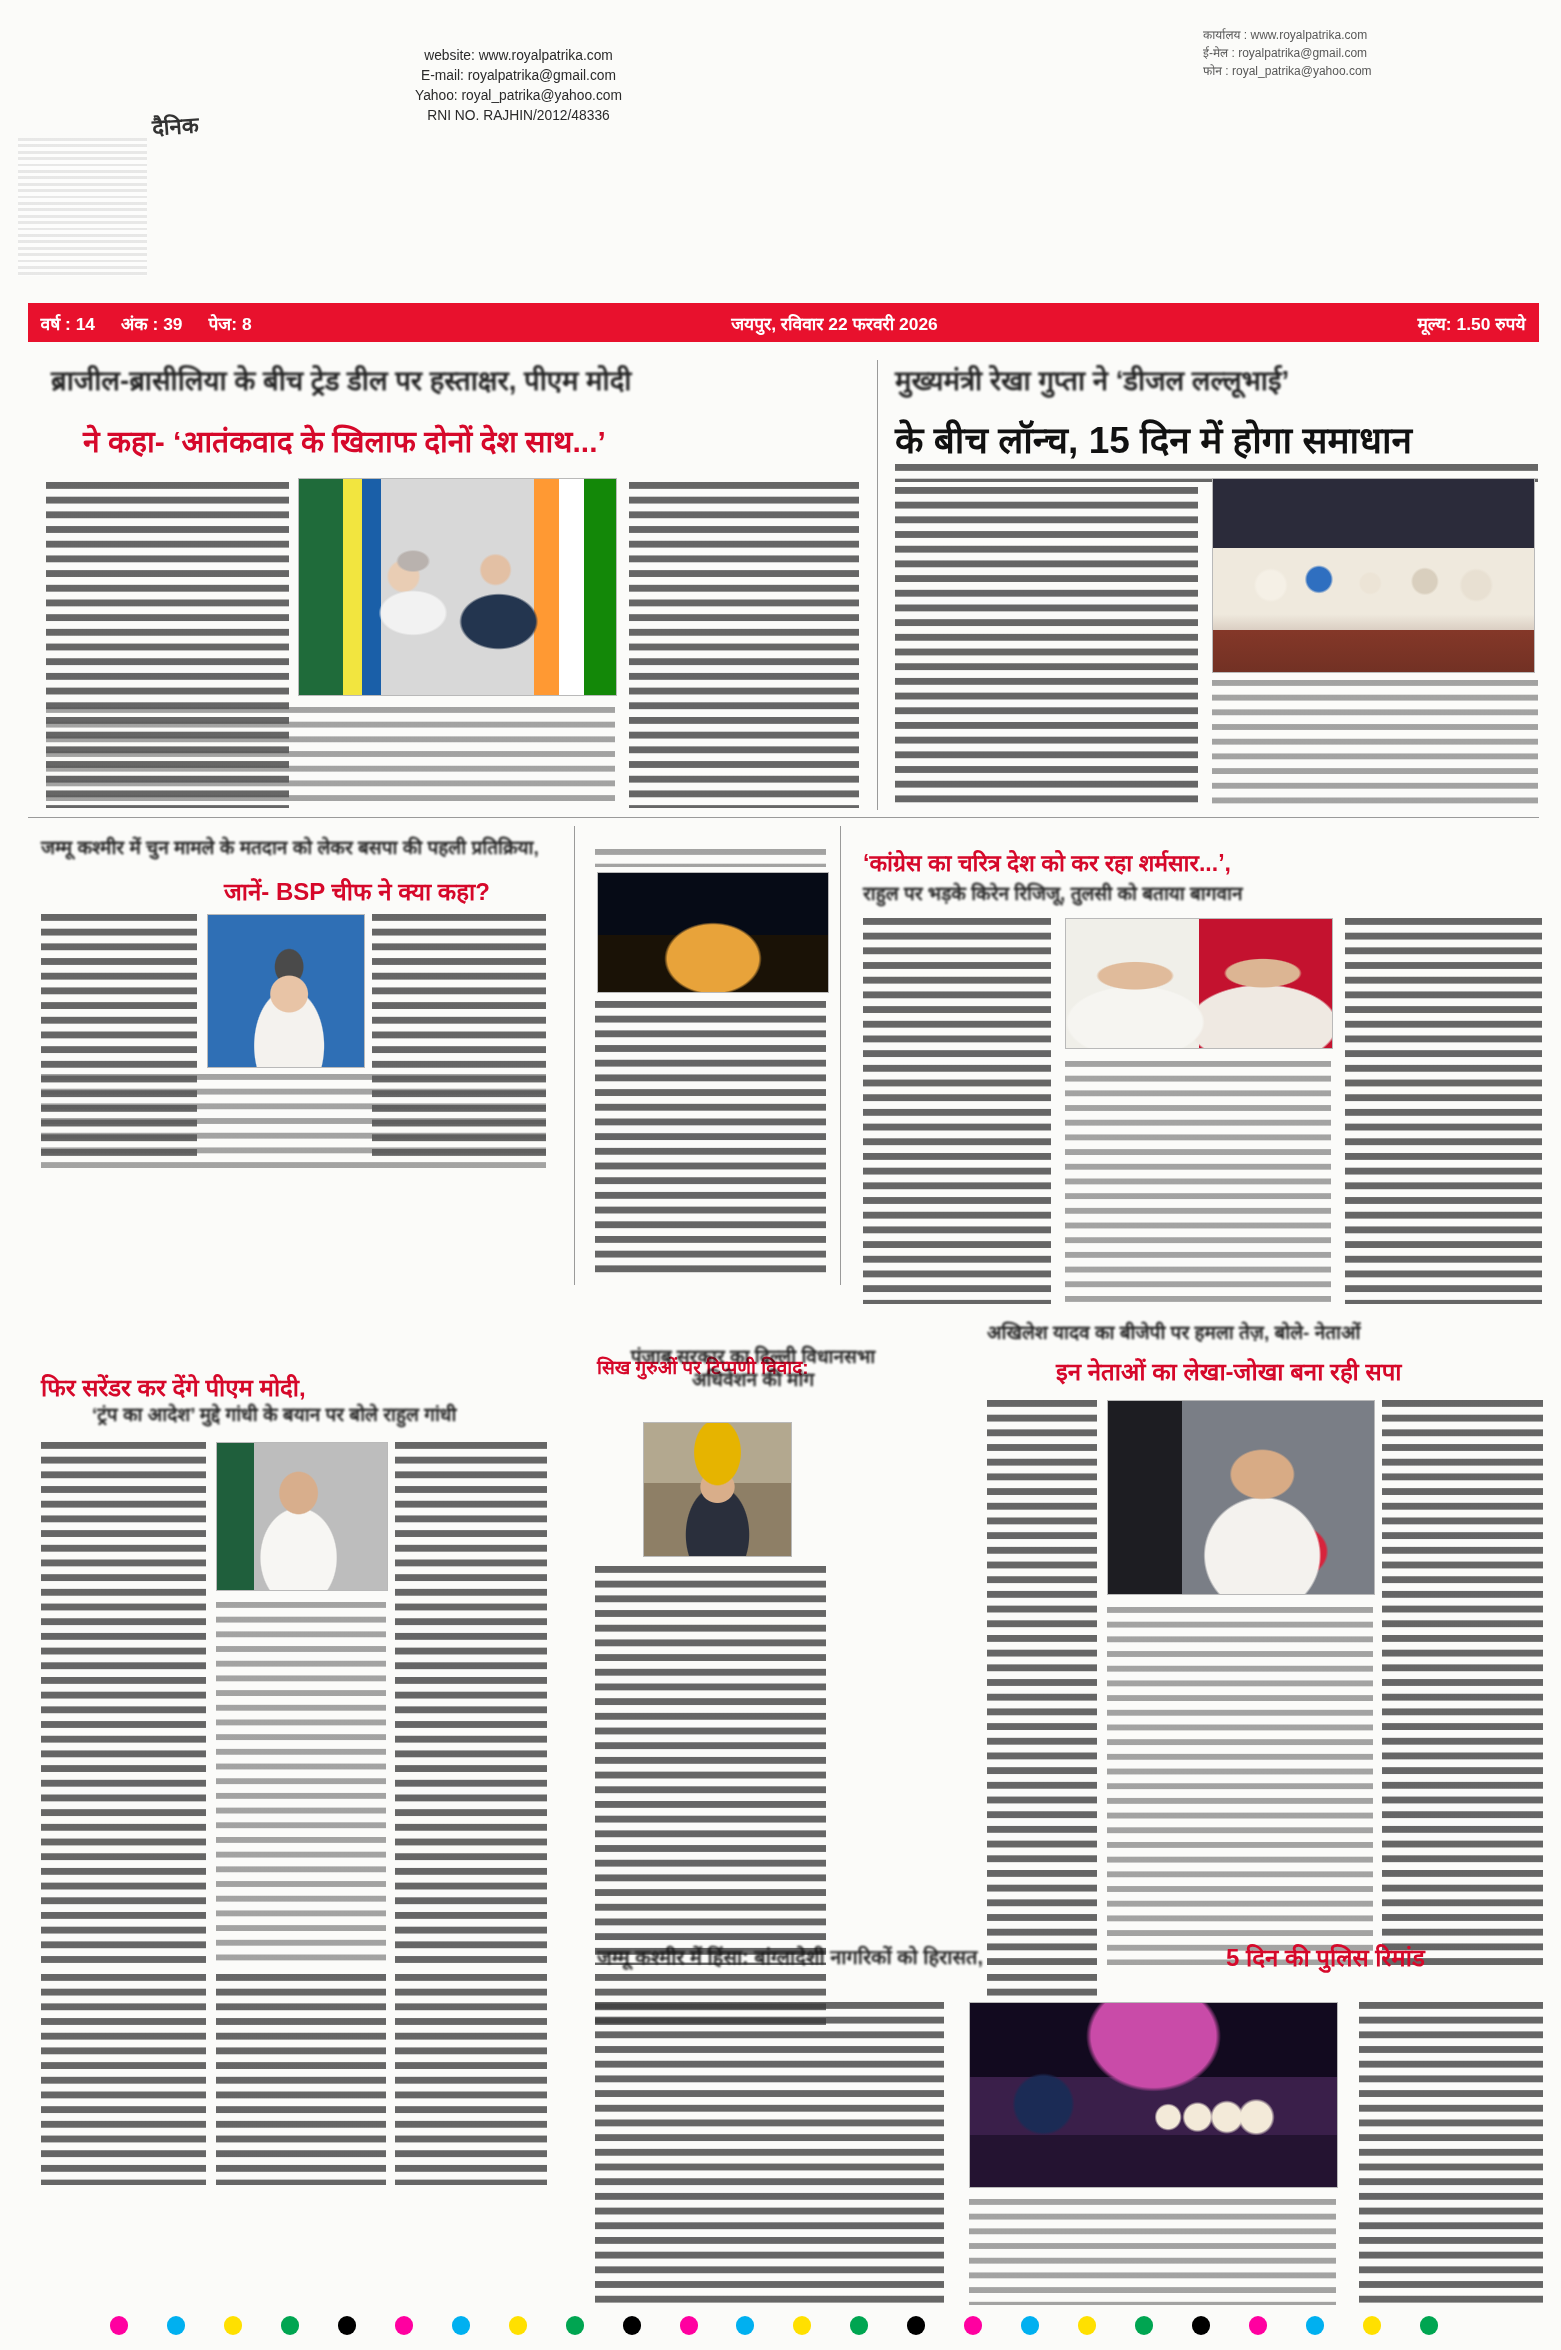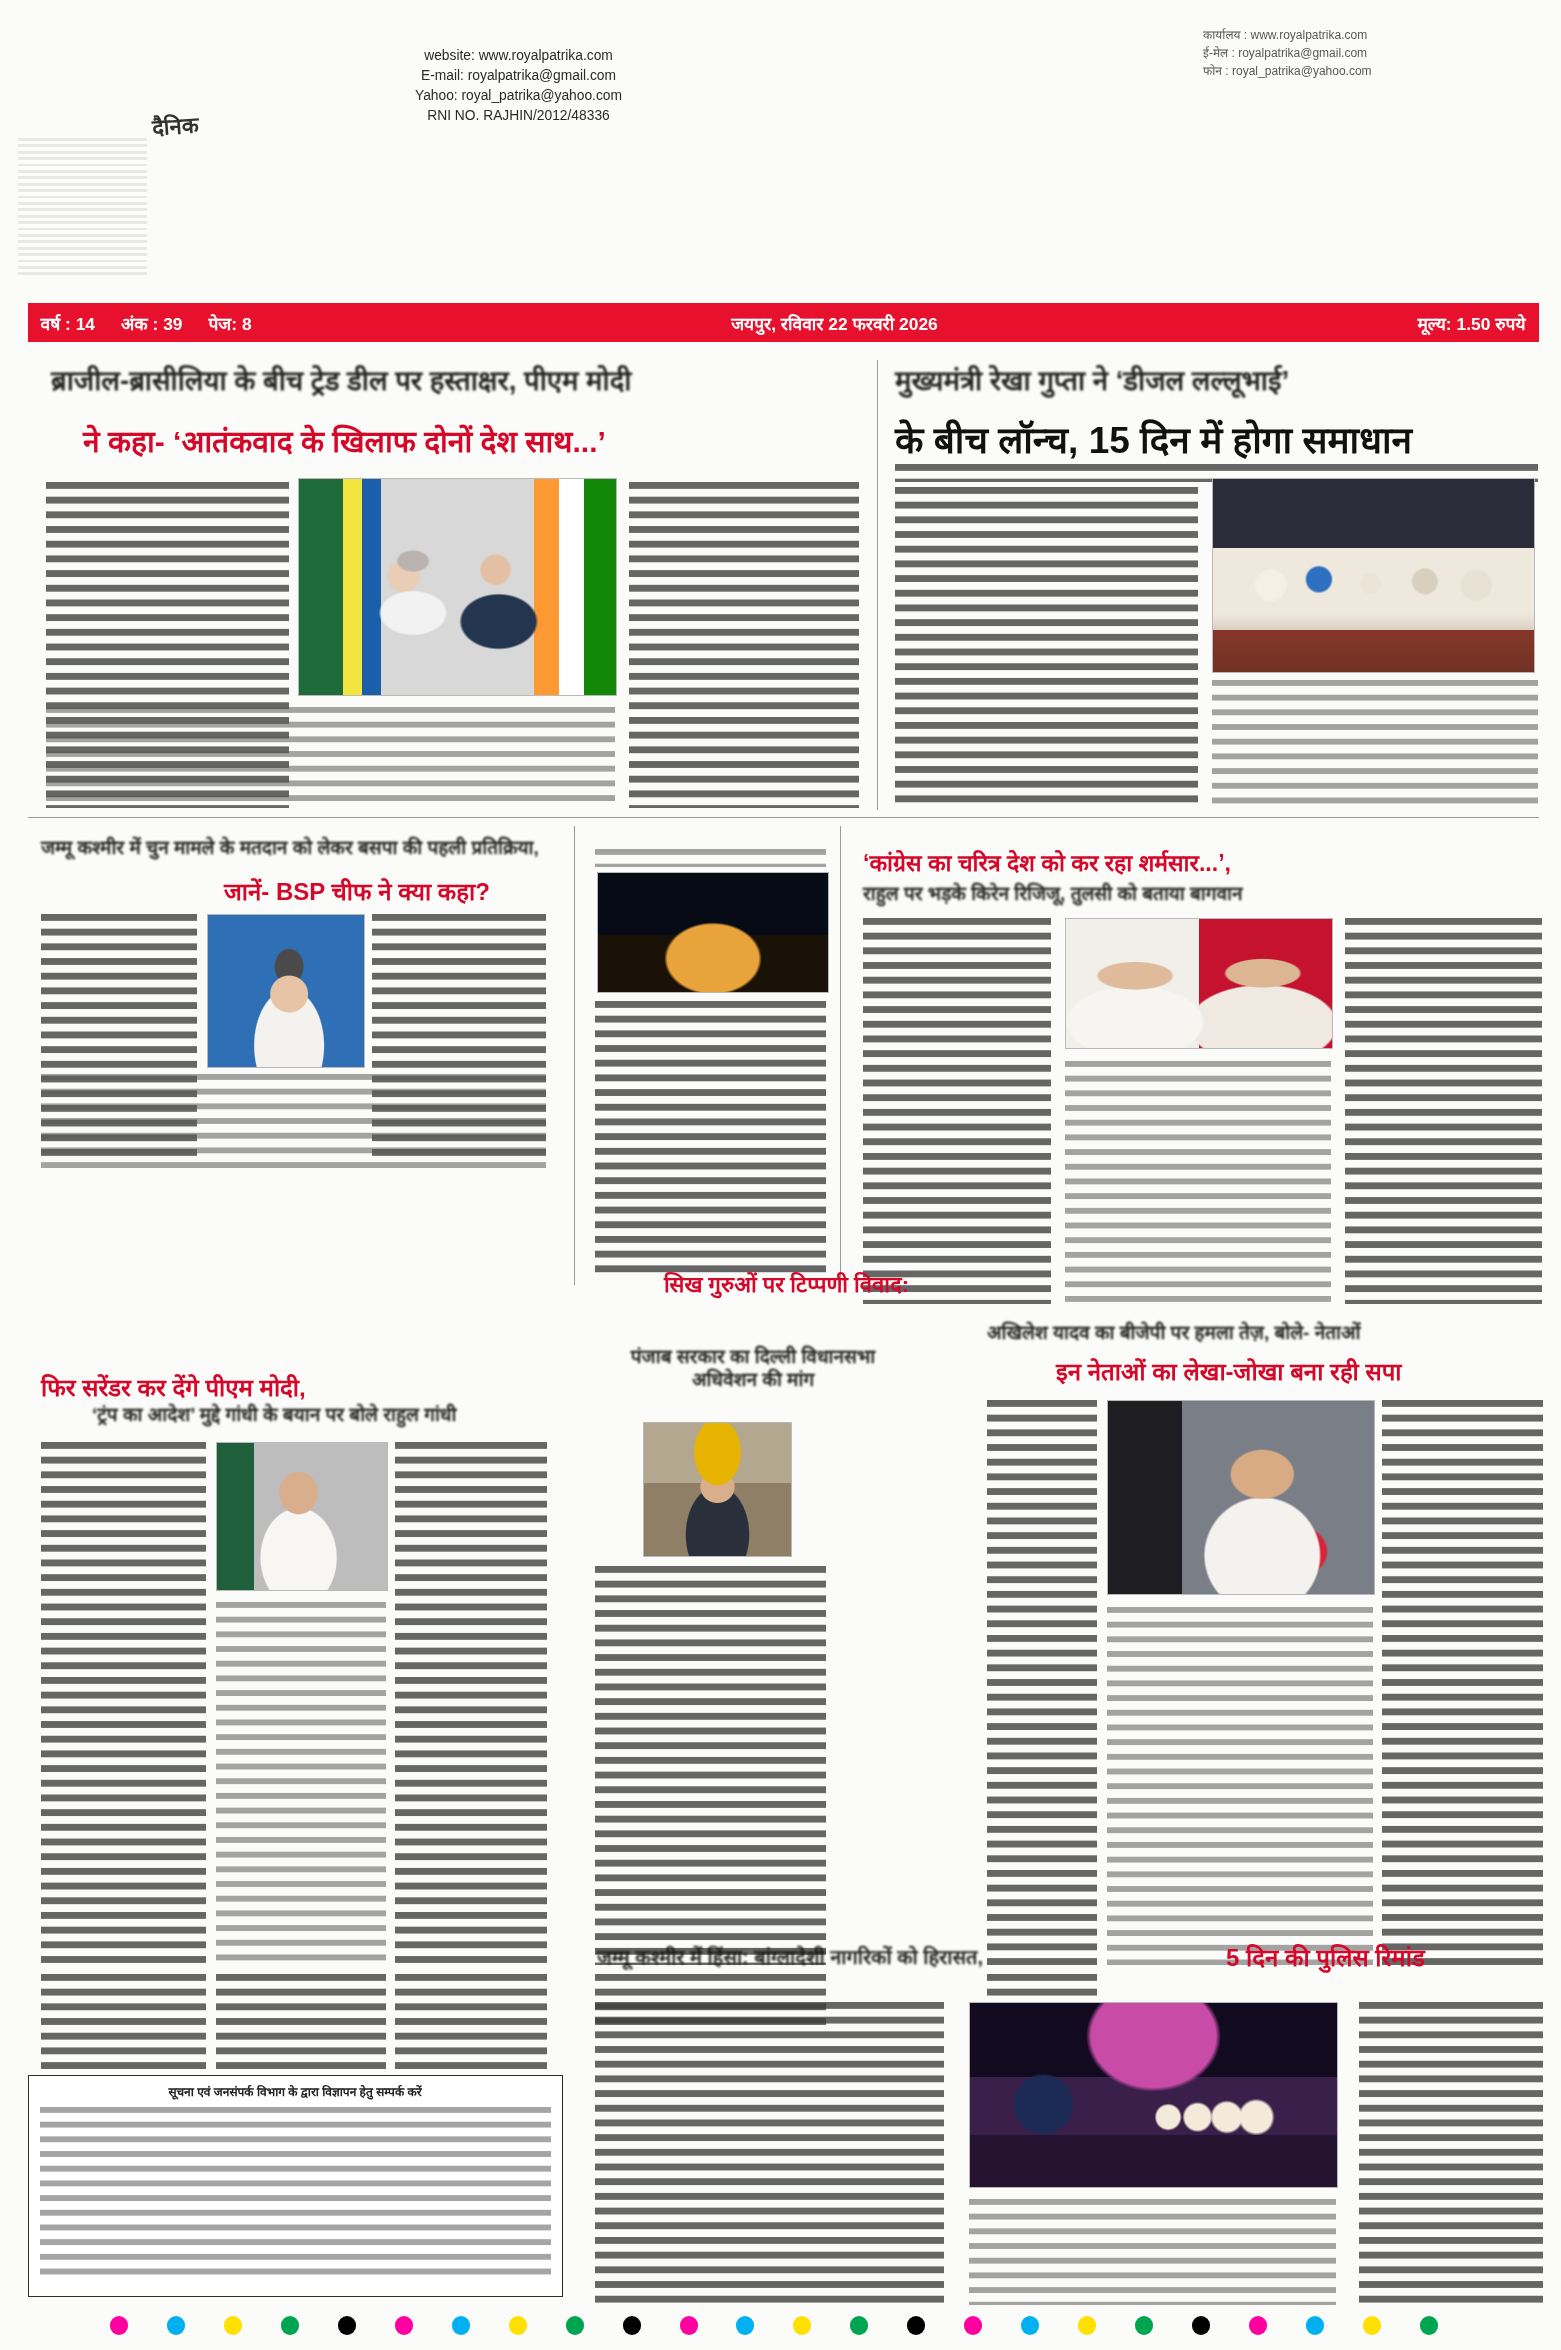--- a/index.html
+++ b/index.html
@@ -275,21 +275,21 @@
 
   <div class="hl red" style="left:41px;top:1373px;width:514px;font-size:24px;">फिर सरेंडर कर देंगे पीएम मोदी,</div>
   <div class="hl blur" style="left:92px;top:1403px;width:468px;font-size:19px;">‘ट्रंप का आदेश’ मुद्दे गांधी के बयान पर बोले राहुल गांधी</div>
 
   <div class="photo ph-rahul" style="left:216px;top:1442px;width:170px;height:147px;"></div>
 
   <div class="greek" style="position:absolute;left:41px;top:1442px;width:165px;height:523px;"></div>
   <div class="greek" style="position:absolute;left:395px;top:1442px;width:152px;height:523px;"></div>
   <div class="greek light" style="position:absolute;left:216px;top:1602px;width:170px;height:363px;"></div>
 
-  <div class="hl red" style="left:597px;top:1272px;width:312px;font-size:22px;text-align:right;">सिख गुरुओं पर टिप्पणी विवाद:</div>
+  <div class="hl red" style="left:597px;top:1356px;width:312px;font-size:19px;text-align:left;">सिख गुरुओं पर टिप्पणी विवाद:</div>
   <div class="hl blur" style="left:597px;top:1345px;width:312px;font-size:19px;text-align:center;">पंजाब सरकार का दिल्ली विधानसभा अधिवेशन की मांग</div>
 
   <div class="photo ph-turban" style="left:643px;top:1422px;width:147px;height:133px;"></div>
 
   <div class="greek" style="position:absolute;left:595px;top:1566px;width:231px;height:399px;"></div>
 
   <div class="hl blur" style="left:987px;top:1321px;width:560px;font-size:19px;">अखिलेश यादव का बीजेपी पर हमला तेज़, बोले- नेताओं</div>
   <div class="hl red" style="left:1056px;top:1357px;width:496px;font-size:24px;">इन नेताओं का लेखा-जोखा बना रही सपा</div>
 
   <div class="photo ph-akhilesh" style="left:1107px;top:1400px;width:266px;height:193px;"></div>
@@ -306,24 +306,20 @@
 
   <div class="hl blur" style="left:597px;top:1945px;width:634px;font-size:20px;">जम्मू कश्मीर में हिंसा: बांग्लादेशी नागरिकों को हिरासत,</div>
   <div class="hl red" style="left:1226px;top:1943px;width:321px;font-size:24px;">5 दिन की पुलिस रिमांड</div>
 
   <div class="photo ph-protest" style="left:969px;top:2002px;width:367px;height:184px;"></div>
 
   <div class="greek" style="position:absolute;left:595px;top:2002px;width:349px;height:303px;"></div>
   <div class="greek" style="position:absolute;left:1359px;top:2002px;width:184px;height:303px;"></div>
   <div class="greek light" style="position:absolute;left:969px;top:2199px;width:367px;height:106px;"></div>
 
-  <div class="ad-box" style="left:27.5px;top:2075px;width:533px;height:220px;">
-    <div class="ad-title">सूचना एवं जनसंपर्क विभाग के द्वारा विज्ञापन हेतु सम्पर्क करें</div>
-    <div class="greek light" style="position:absolute;left:11px;top:31px;right:11px;height:174px;"></div>
-  </div>
 
   <div class="dots" id="dots">
       <span style="background: rgb(255, 0, 160); left: 110px;"></span>
       <span style="background: rgb(0, 176, 240); left: 167px;"></span>
       <span style="background: rgb(255, 224, 0); left: 224px;"></span>
       <span style="background: rgb(0, 165, 81); left: 281px;"></span>
       <span style="background: rgb(0, 0, 0); left: 338px;"></span>
       <span style="background: rgb(255, 0, 160); left: 395px;"></span>
       <span style="background: rgb(0, 176, 240); left: 452px;"></span>
       <span style="background: rgb(255, 224, 0); left: 509px;"></span>

